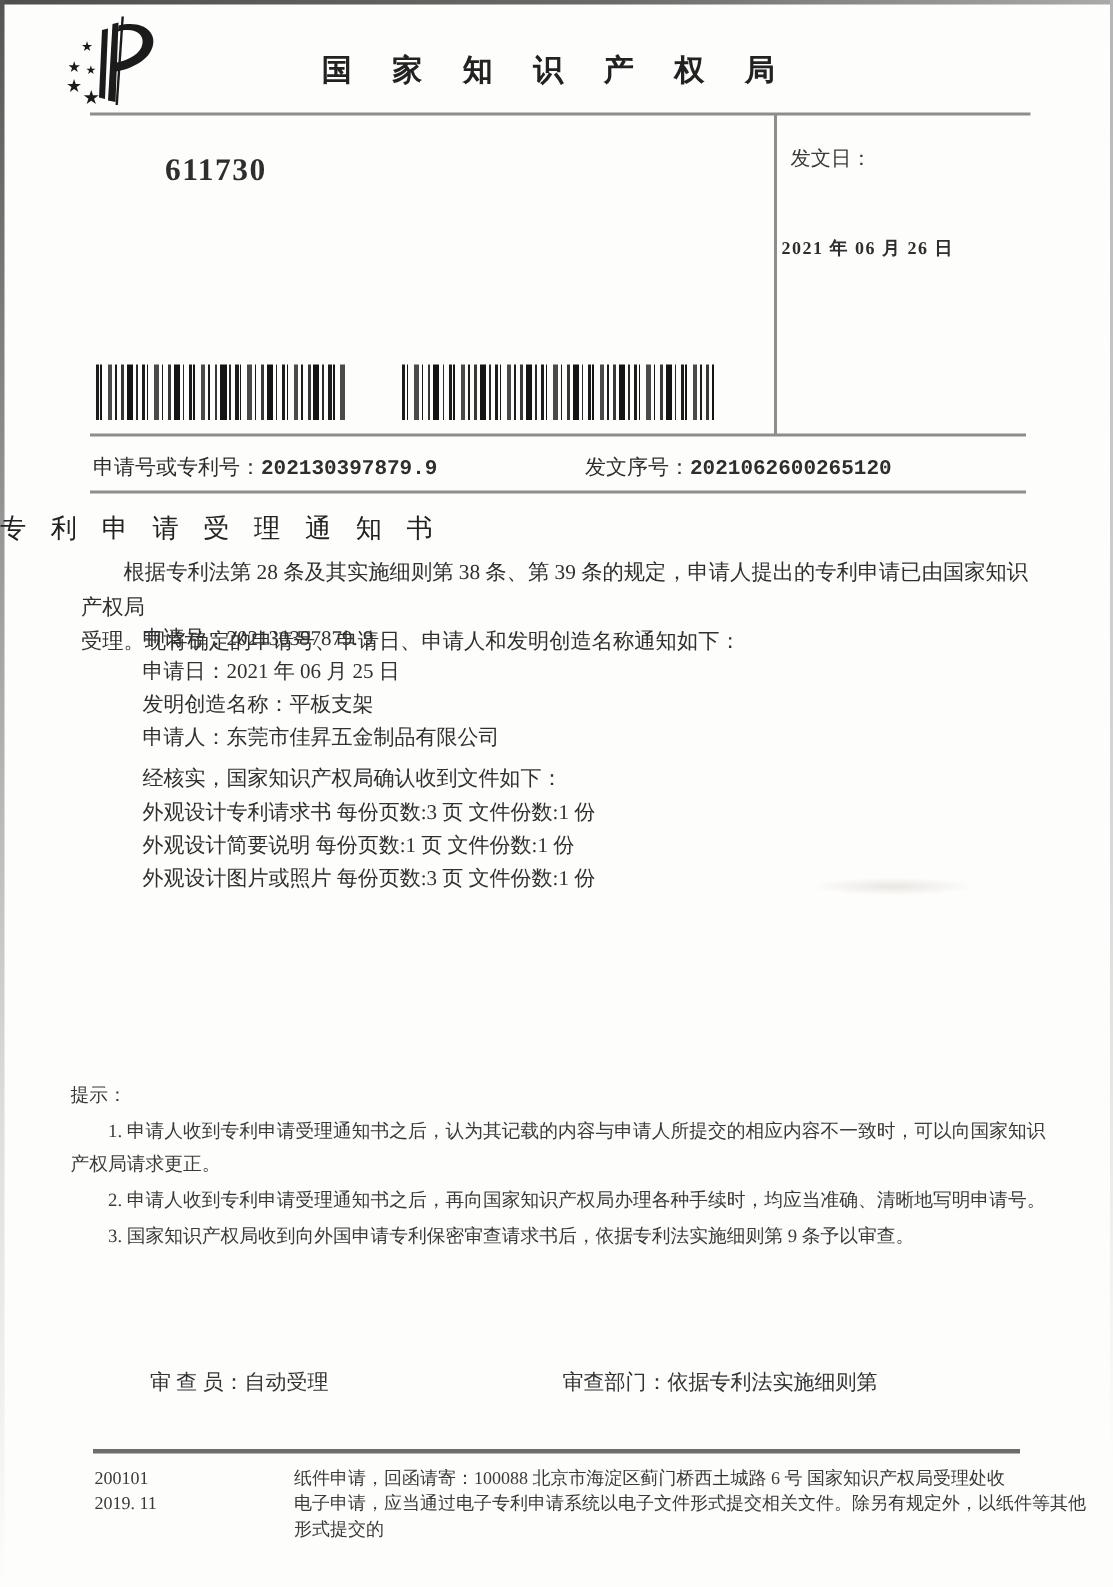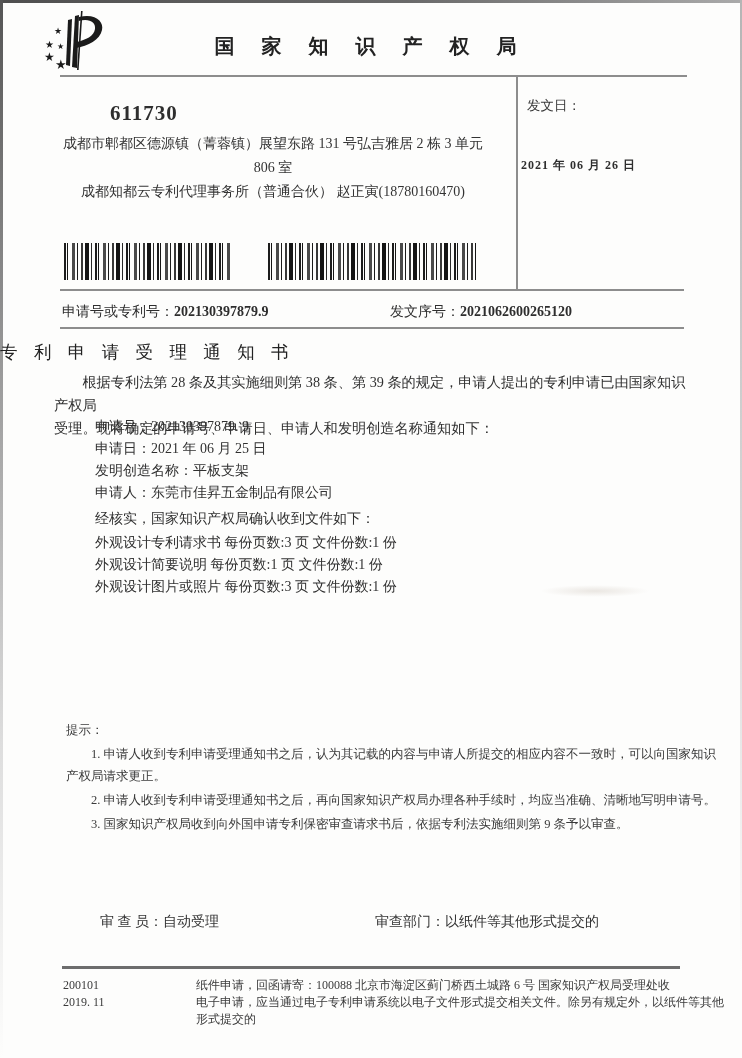--- a/index.html
+++ b/index.html
@@ -44,38 +44,38 @@
       #4a4a4a 8px,#4a4a4a 11px, rgba(0,0,0,0) 11px,rgba(0,0,0,0) 13px,
       #1c1c1c 13px,#1c1c1c 14px, rgba(0,0,0,0) 14px,rgba(0,0,0,0) 17px,
       #383838 17px,#383838 19px, rgba(0,0,0,0) 19px,rgba(0,0,0,0) 21px,
       #141414 21px,#141414 25px, rgba(0,0,0,0) 25px,rgba(0,0,0,0) 27px,
       #2a2a2a 27px,#2a2a2a 28px, rgba(0,0,0,0) 28px,rgba(0,0,0,0) 31px);
   }
   .barcode-1 { left:64px; width:166px; }
   .barcode-2 { left:268px; width:208px; }
 
   .numbers-row { left:62px; top:303px; width:620px; font-size:14px; }
-  .numbers-row .value { font-weight:700; }
+  .numbers-row .value { font-weight:700;font-family:Liberation Mono, monospace; }
   .num-app { position:absolute; left:0; top:0; }
   .num-dispatch { position:absolute; left:328px; top:0; }
 
   .notice-title { left:0; top:340px; width:100%; 
                   font-size:17.5px; font-weight:400; letter-spacing:6px; color:#222; }
 
   .intro { left:54px; top:371px; width:632px; font-size:14.2px; line-height:23px; color:#303030; }
   .intro .l1 { text-indent:2em; }
 
   .fields-list { left:95px; top:416px; font-size:14px; line-height:22px; color:#303030; }
   .confirm-line { left:95px; top:510px; font-size:14px; color:#303030; }
   .documents-list { left:95px; top:532px; font-size:14px; line-height:22.2px; color:#303030; }
 
   .scan-artifact { left:540px; top:585px; width:110px; height:12px;
      background:radial-gradient(ellipse at center, rgba(190,178,165,.30), rgba(190,178,165,0) 70%); }
 
-  .tips { left:47px; top:719px; width:650px; font-size:12.5px; line-height:22px; color:#3a3a3a;margin-left:19px; }
+  .tips { left:47px; top:719px; width:650px; font-size:12.5px; line-height:22px; color:#3a3a3a; }
   .tips .tip { text-indent:2em; margin-top:2px; }
 
   .signoff { left:0; top:913px; width:100%; font-size:14px; color:#333; }
   .sign-examiner { position:absolute; left:100px; top:0; }
   .sign-dept { position:absolute; left:375px; top:0; }
 
   .footer-rule { left:62px; top:966px; width:618px; height:3px; background:#6d6d6d; }
   .footer { left:62px; top:977px; width:630px; font-size:12px; line-height:17px; color:#3a3a3a; }
   .footer-codes { position:absolute; left:1px; top:0; }
   .footer-text { position:absolute; left:98px; top:0; width:530px;margin-left:36px; }
@@ -105,25 +105,20 @@
     </svg>
   </div>
   <div class="abs org-name">国 家 知 识 产 权 局</div>
   <div class="rule" style="left:60px; top:75px; width:627px;"></div>
 
   <div class="abs vline-datebox"></div>
   <div class="abs dispatch-date-label">发文日：</div>
   <div class="abs dispatch-date-value">2021 年 06 月 26 日</div>
 
   <div class="abs postal-code">611730</div>
-  <div class="abs address-block">
-    <div>成都市郫都区德源镇（菁蓉镇）展望东路 131 号弘吉雅居 2 栋 3 单元</div>
-    <div>806 室</div>
-    <div>成都知都云专利代理事务所（普通合伙）  赵正寅(18780160470)</div>
-  </div>
 
   <div class="barcode barcode-1"></div>
   <div class="barcode barcode-2"></div>
   <div class="rule" style="left:60px; top:289px; width:624px;"></div>
 
   <div class="abs numbers-row">
     <div class="num-app">
       <span>申请号或专利号：</span><span class="value">202130397879.9</span>
     </div>
     <div class="num-dispatch">
@@ -161,21 +156,21 @@
     <div class="tip">1. 申请人收到专利申请受理通知书之后，认为其记载的内容与申请人所提交的相应内容不一致时，可以向国家知识产权局请求更正。</div>
     <div class="tip">2. 申请人收到专利申请受理通知书之后，再向国家知识产权局办理各种手续时，均应当准确、清晰地写明申请号。</div>
     <div class="tip">3. 国家知识产权局收到向外国申请专利保密审查请求书后，依据专利法实施细则第 9 条予以审查。</div>
   </div>
 
   <div class="abs signoff">
     <div class="sign-examiner">
       <span>审 查 员：</span><span>自动受理</span>
     </div>
     <div class="sign-dept">
-      <span>审查部门：</span><span>以纸件等其他形式提交的</span>
+      <span>审查部门：</span><span>依据专利法实施细则第</span>
     </div>
   </div>
 
   <div class="abs footer-rule"></div>
   <div class="abs footer">
     <div class="footer-codes">
       <div>200101</div>
       <div>2019. 11</div>
     </div>
     <div class="footer-text">

